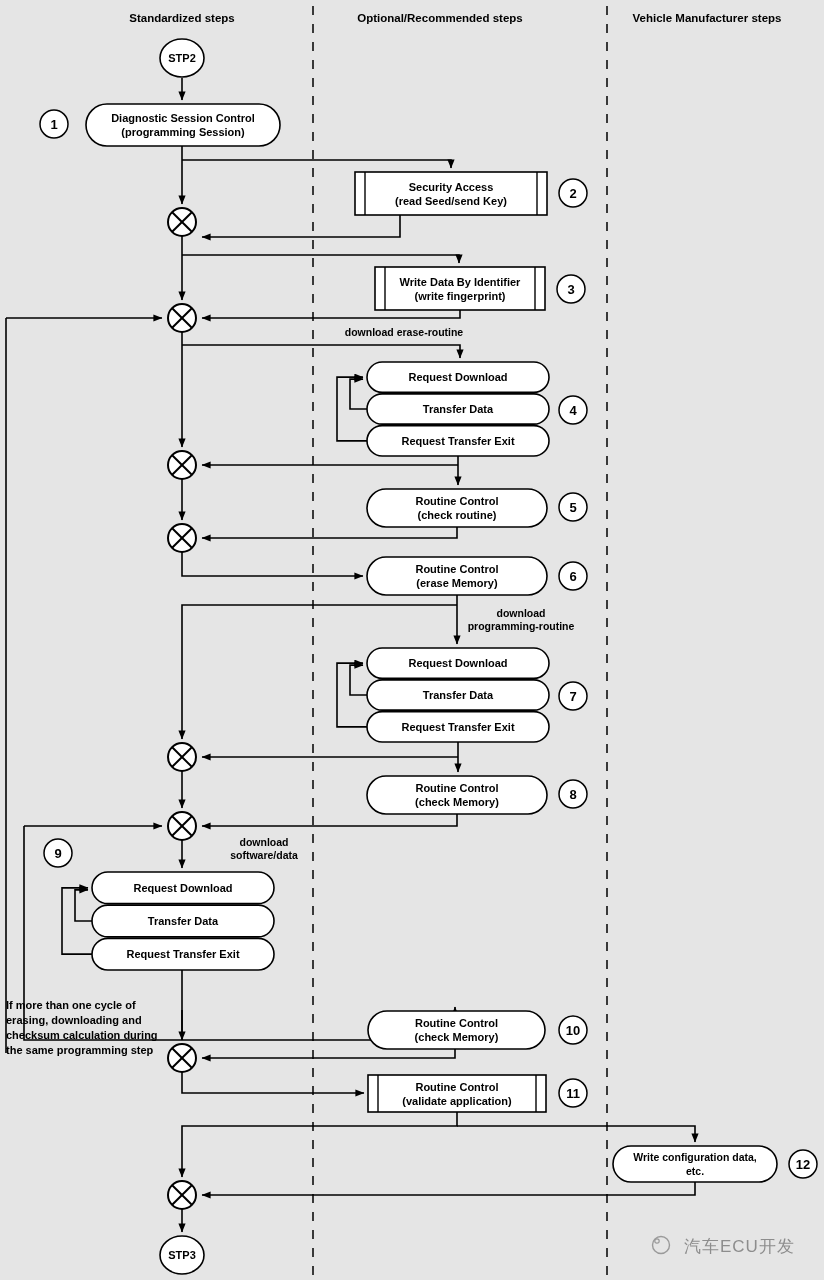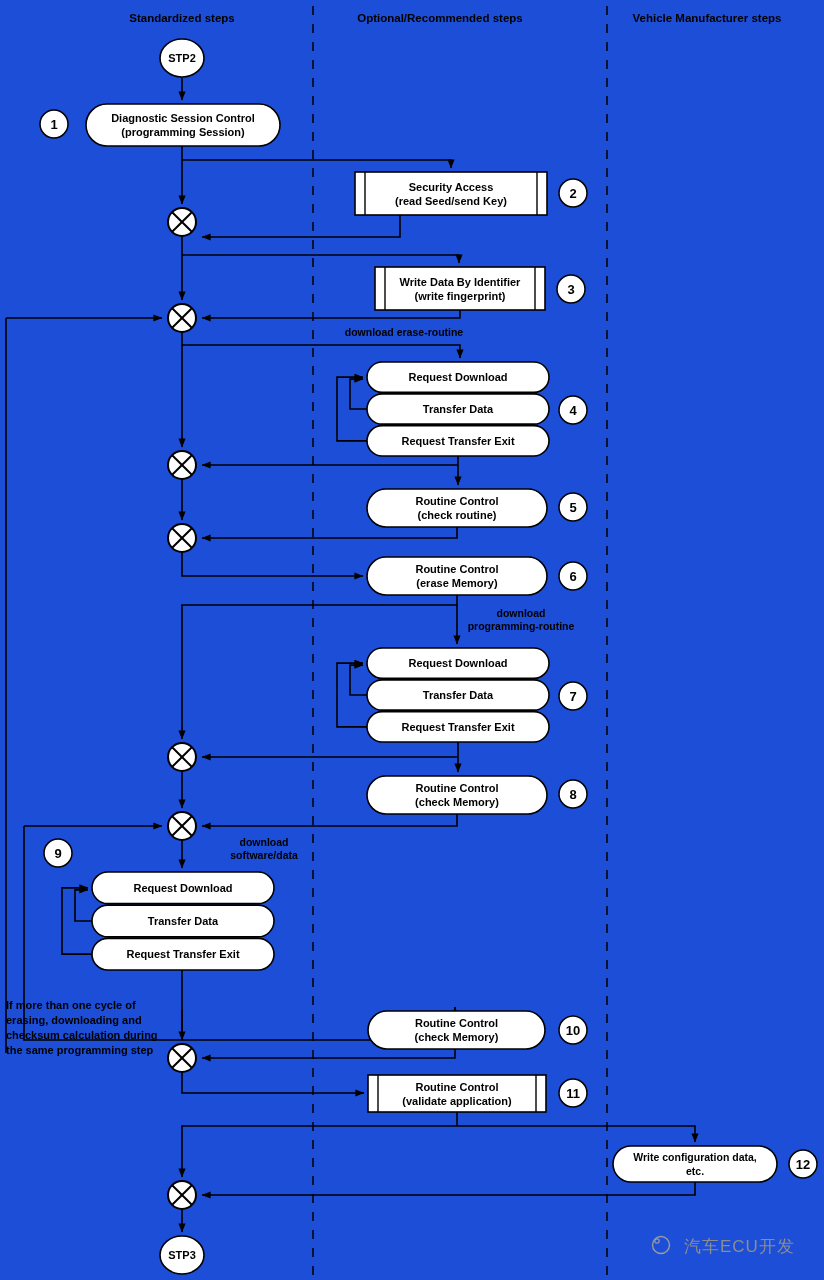--- a/index.html
+++ b/index.html
@@ -1,17 +1,17 @@
 <!DOCTYPE html>
 <html><head>
 <meta charset="utf-8">
 <style>
   html,body{margin:0;padding:0;background:#ffffff;}
   body{font-family:"Liberation Sans",sans-serif;}
-  #stage{position:relative;width:824px;height:1280px;background:#1d4ed8;overflow:hidden;}
+  #stage{position:relative;width:824px;height:1280px;background:#e5e5e5;overflow:hidden;}
   svg{display:block;}
   .lane-title{font-family:"Liberation Sans",sans-serif;font-size:11.5px;font-weight:bold;fill:#000;text-anchor:middle;}
   .node-text{font-family:"Liberation Sans",sans-serif;font-size:11px;font-weight:bold;fill:#000;text-anchor:middle;}
   .node-text-sm{font-family:"Liberation Sans",sans-serif;font-size:10.5px;font-weight:bold;fill:#000;text-anchor:middle;}
   .term-text{font-family:"Liberation Sans",sans-serif;font-size:11px;font-weight:bold;fill:#000;text-anchor:middle;}
   .badge-text{font-family:"Liberation Sans",sans-serif;font-size:13px;font-weight:bold;fill:#000;text-anchor:middle;}
   .edge-label{font-family:"Liberation Sans",sans-serif;font-size:10.5px;font-weight:bold;fill:#000;text-anchor:middle;}
   .note-text{font-family:"Liberation Sans",sans-serif;font-size:11px;font-weight:bold;fill:#000;text-anchor:start;}
   .wm-text{font-family:"Liberation Sans",sans-serif;font-size:17px;fill:#8d8d8d;text-anchor:start;letter-spacing:1px;}
   .sh{fill:#ffffff;stroke:#000000;stroke-width:1.6;}

